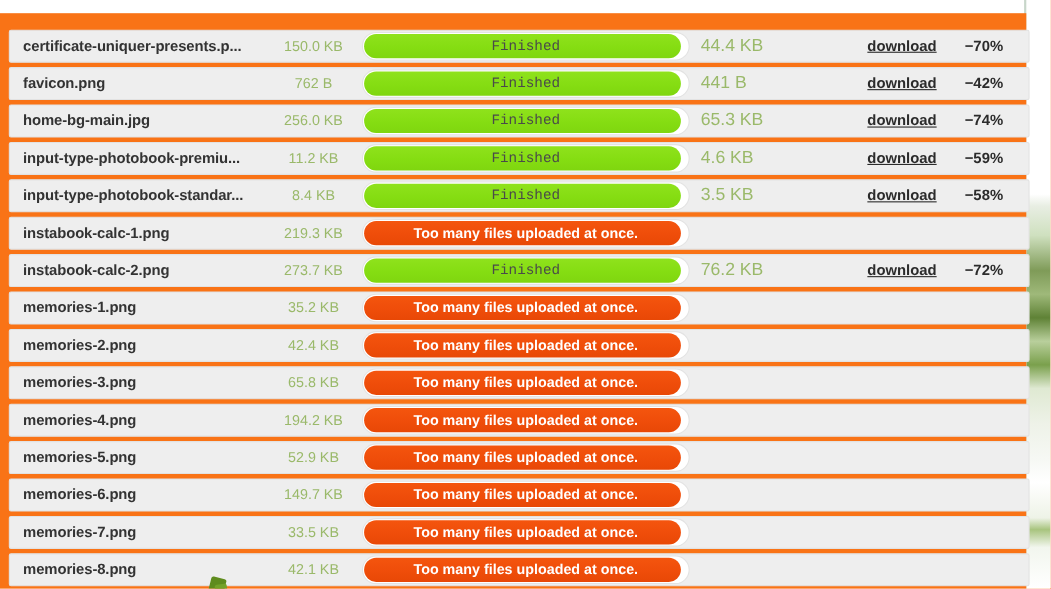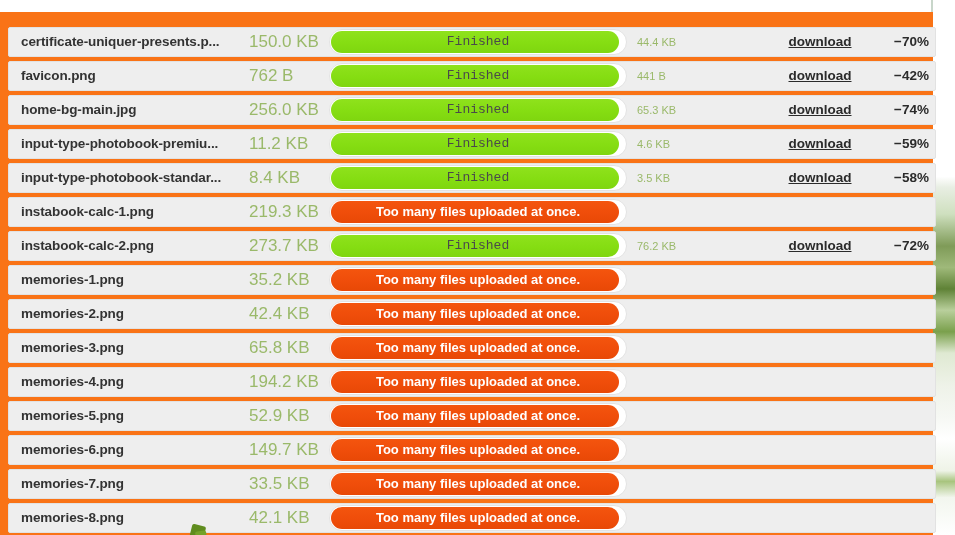--- a/index.html
+++ b/index.html
@@ -88,22 +88,22 @@
     font-weight: bold;
     color: #333333;
     letter-spacing: -0.1px;
     white-space: nowrap;
     overflow: hidden;
   }
 
   .col-size {
     left: 240px;
     width: 72px;
-    text-align: left;
-    font-size: 17px;
+    text-align: center;
+    font-size: 13px;
     color: #9ab96a;
     font-weight: normal;
   }
 
   .col-progress {
     left: 320px;
     width: 298px;
     top: 1px;
     height: 26px;
   }
@@ -149,41 +149,41 @@
   }
   .bar-label.err {
     color: #ffffff;
     font-weight: bold;
   }
 
   .col-outsize {
     left: 628px;
     width: 84px;
     text-align: left;
-    font-size: 11px;
+    font-size: 16px;
     color: #9ab96a;
   }
 
   .col-download {
     left: 756px;
     width: 110px;
     text-align: center;
     font-size: 13.5px;
   }
   .col-download a {
     color: #2b2b2b;
     text-decoration: underline;
     font-weight: bold;
     cursor: pointer;
   }
 
   .col-savings {
     left: 868px;
     width: 52px;
-    text-align: right;
+    text-align: left;
     font-size: 13.5px;
     font-weight: bold;
     color: #2b2b2b;
   }
 
   
   #leaf-marker {
     position: absolute;
     left: 190px;
     top: 513px;

